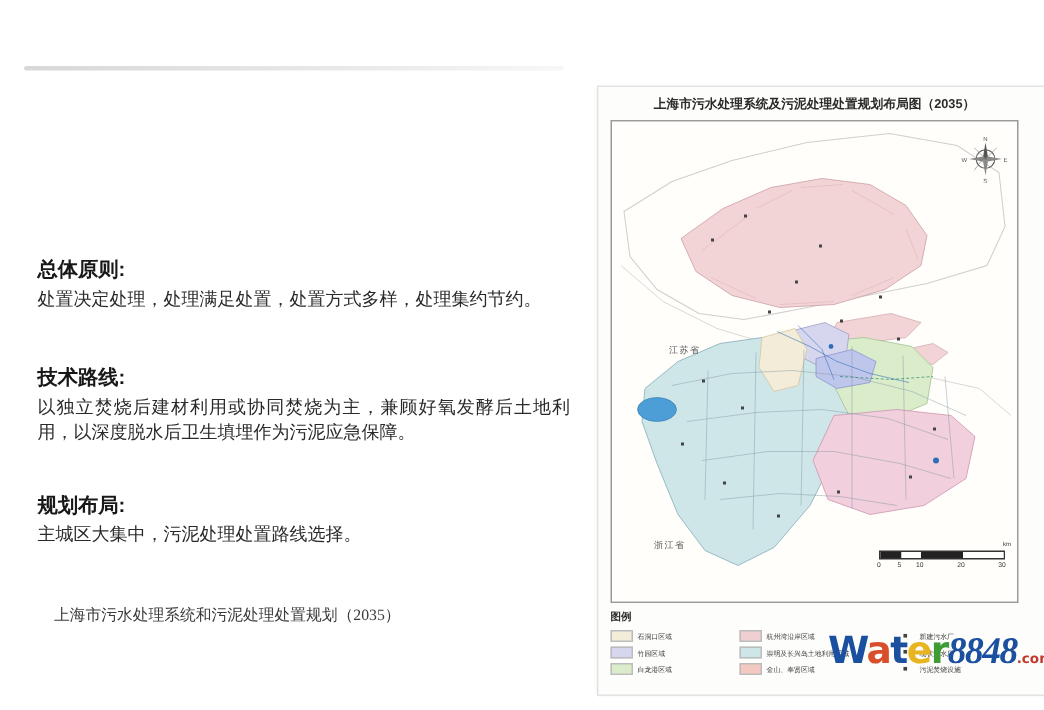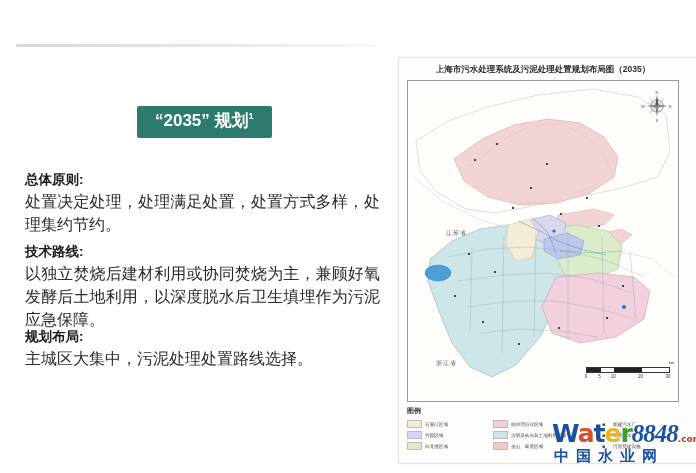--- a/index.html
+++ b/index.html
@@ -36,21 +36,21 @@
     white-space:nowrap;line-height:1.1;
   }
   .banner sup{font-size:9px;vertical-align:super;font-weight:bold;}
 
   .block{position:absolute;left:25px;width:355px;margin-top:19px;}
   .block .head{
     font-size:13.5px;font-weight:bold;color:#181818;
     margin:0 0 2px 0;line-height:1.35;
   }
   .block .body{
-    font-size:16px;color:#2a2a2a;line-height:1.42;
+    font-size:12px;color:#2a2a2a;line-height:1.42;
     text-align:justify;
   }
   #blk-principle{top:96px;}
   #blk-tech{top:168px;}
   #blk-layout{top:253px;}
 
   .source-note{
     position:absolute;left:36px;top:347px;
     font-size:10.5px;color:#3a3a3a;
     font-family:"Liberation Serif","DejaVu Serif",serif;
@@ -136,39 +136,37 @@
 </style>
 </head>
 <body>
 
 <div class="slide">
 
   <div class="title-rule"></div>
 
   <div class="left-col">
 
-    <div class="banner">
-      <span>“2035” 规划</span><sup>1</sup>
-    </div>
 
     <div class="block" id="blk-principle">
       <div class="head">总体原则:</div>
       <div class="body">处置决定处理，处理满足处置，处置方式多样，处理集约节约。</div>
     </div>
 
     <div class="block" id="blk-tech">
       <div class="head">技术路线:</div>
       <div class="body">以独立焚烧后建材利用或协同焚烧为主，兼顾好氧发酵后土地利用，以深度脱水后卫生填埋作为污泥应急保障。</div>
     </div>
 
     <div class="block" id="blk-layout">
       <div class="head">规划布局:</div>
       <div class="body">主城区大集中，污泥处理处置路线选择。</div>
     </div>
 
+    <div class="source-note">上海市污水处理系统和污泥处理处置规划（2035）</div>
   </div>
 
   <div class="map-panel">
     <div class="map-title">上海市污水处理系统及污泥处理处置规划布局图（2035）</div>
 
     <div class="map-frame">
       <svg class="mf-bg" viewBox="0 0 270 320" preserveAspectRatio="none">
         <rect x="0" y="0" width="270" height="320" fill="#fffefb"></rect>
 
         <path d="M8 60 L40 40 L80 26 L130 14 L185 8 L230 16 L258 34 L262 70 L250 96
@@ -320,16 +318,15 @@
         <div class="lg-item">
           <span class="lg-sym">■</span>
           <span class="lg-tx">污泥焚烧设施</span>
         </div>
       </div>
     </div>
   </div>
 
   <div class="watermark">
     <div class="wm-main"><span style="color:#1b4fa0">W</span><span style="color:#d94f2b">a</span><span style="color:#1b4fa0">t</span><span style="color:#e8b520">e</span><span style="color:#3f9c35">r</span><span class="wm-num">8848</span><span class="wm-dot">.com</span></div>
-    <div class="wm-cn">中国水业网</div>
   </div>
 
 </div>
 
 </body></html>

